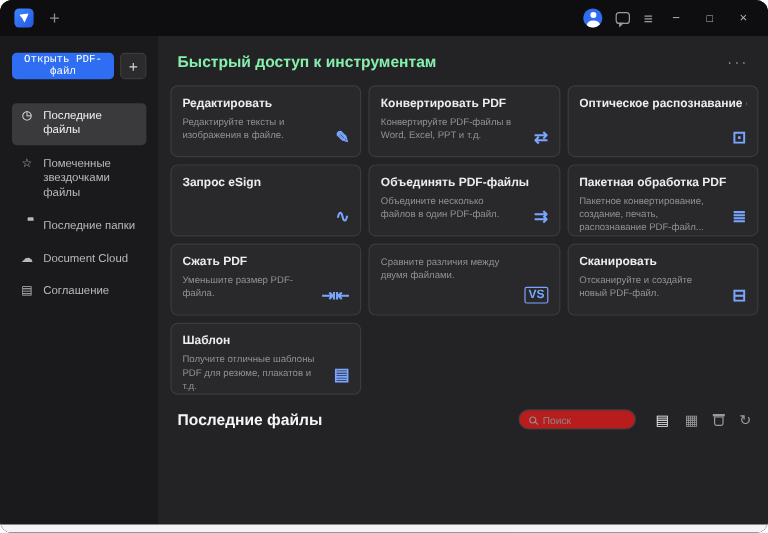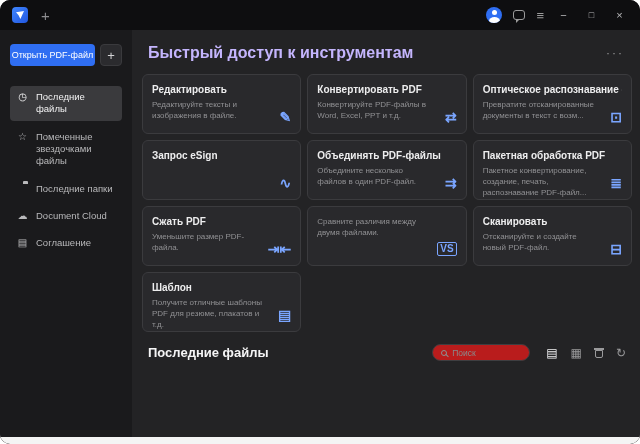--- a/index.html
+++ b/index.html
@@ -24,34 +24,34 @@
   .winbtn { color:#b8b8ba; font-size:11px; width:17px; text-align:center; line-height:1; }
   .winbtn.max { font-size:9px; }
 
   
   .appbody { flex:1; display:flex; min-height:0; }
 
   
   .sidebar { width:132px; flex:none; background:#1a1a1c; padding:14px 10px; }
   .open-row { display:flex; gap:5px; margin-bottom:20px; }
   .open-btn { flex:1; height:22px; background:#2f6ef2; color:#fff; border:none; border-radius:4px;
-              font-size:9px; font-family:Liberation Sans, sans-serif; }
+              font-size:9px; font-family:Liberation Mono, monospace; }
   .add-btn { width:22px; height:22px; background:#2b2b2e; color:#d4d4d6; border:1px solid #3a3a3d;
              border-radius:4px; font-size:13px; line-height:1; font-family:inherit; }
   .nav-item { display:flex; align-items:flex-start; gap:7px; padding:5px 6px; border-radius:4px;
               color:#b9b9bb; font-size:9.5px; line-height:1.3; margin-bottom:5px; }
   .nav-item.active { background:#3a3a3d; color:#f2f2f3; }
   .nav-ic { width:13px; flex:none; font-size:10px; line-height:1.2; text-align:center; }
   .folder { width:11px; height:8px; background:#b9b9bb; border-radius:1px; position:relative; margin:2px 1px 0 1px; }
   .folder::before { content:""; position:absolute; top:-2px; left:0; width:5px; height:3px; background:#b9b9bb; border-radius:1px 1px 0 0; }
 
   
   .main { flex:1; min-width:0; background:#232325; padding:14px 8px 10px 10px; display:flex; flex-direction:column; }
   .qa-header { display:flex; align-items:center; justify-content:space-between; padding:0 8px 12px 6px; }
-  .qa-title { color:#c4b5fd; font-size:16px; font-weight:bold; }
+  .qa-title { color:#86efac; font-size:13px; font-weight:bold; }
   .more-btn { color:#9a9a9c; font-size:12px; letter-spacing:2px; }
 
   .cards { display:grid; grid-template-columns:repeat(3,1fr); gap:6px; }
   .card { height:60px; background:#29292c; border:1px solid #3b3b3e; border-radius:6px; padding:9px 9px; position:relative; overflow:hidden; }
   .card-title { color:#ededee; font-size:10px; font-weight:bold; margin-bottom:4px; white-space:nowrap; overflow:hidden; }
   .card-desc { color:#919194; font-size:8px; line-height:1.4; width:calc(100% - 26px); }
   .card-ic { position:absolute; right:9px; bottom:9px; font-size:14px; line-height:1; color:#7aa5ff; font-weight:bold; }
   .card-ic.txt { font-size:10px; border:1px solid #7aa5ff; border-radius:2px; padding:1px 2px; }
 
   
@@ -133,21 +133,20 @@
           <div class="card-desc">Редактируйте тексты и изображения в файле.</div>
           <div class="card-ic">✎</div>
         </div>
         <div class="card">
           <div class="card-title">Конвертировать PDF</div>
           <div class="card-desc">Конвертируйте PDF-файлы в Word, Excel, PPT и т.д.</div>
           <div class="card-ic">⇄</div>
         </div>
         <div class="card">
           <div class="card-title">Оптическое распознавание с...</div>
-          <div class="card-desc">Превратите отсканированные документы в текст с возм...</div>
           <div class="card-ic">⊡</div>
         </div>
         <div class="card">
           <div class="card-title">Запрос eSign</div>
           <div class="card-ic">∿</div>
         </div>
         <div class="card">
           <div class="card-title">Объединять PDF-файлы</div>
           <div class="card-desc">Объедините несколько файлов в один PDF-файл.</div>
           <div class="card-ic">⇉</div>

